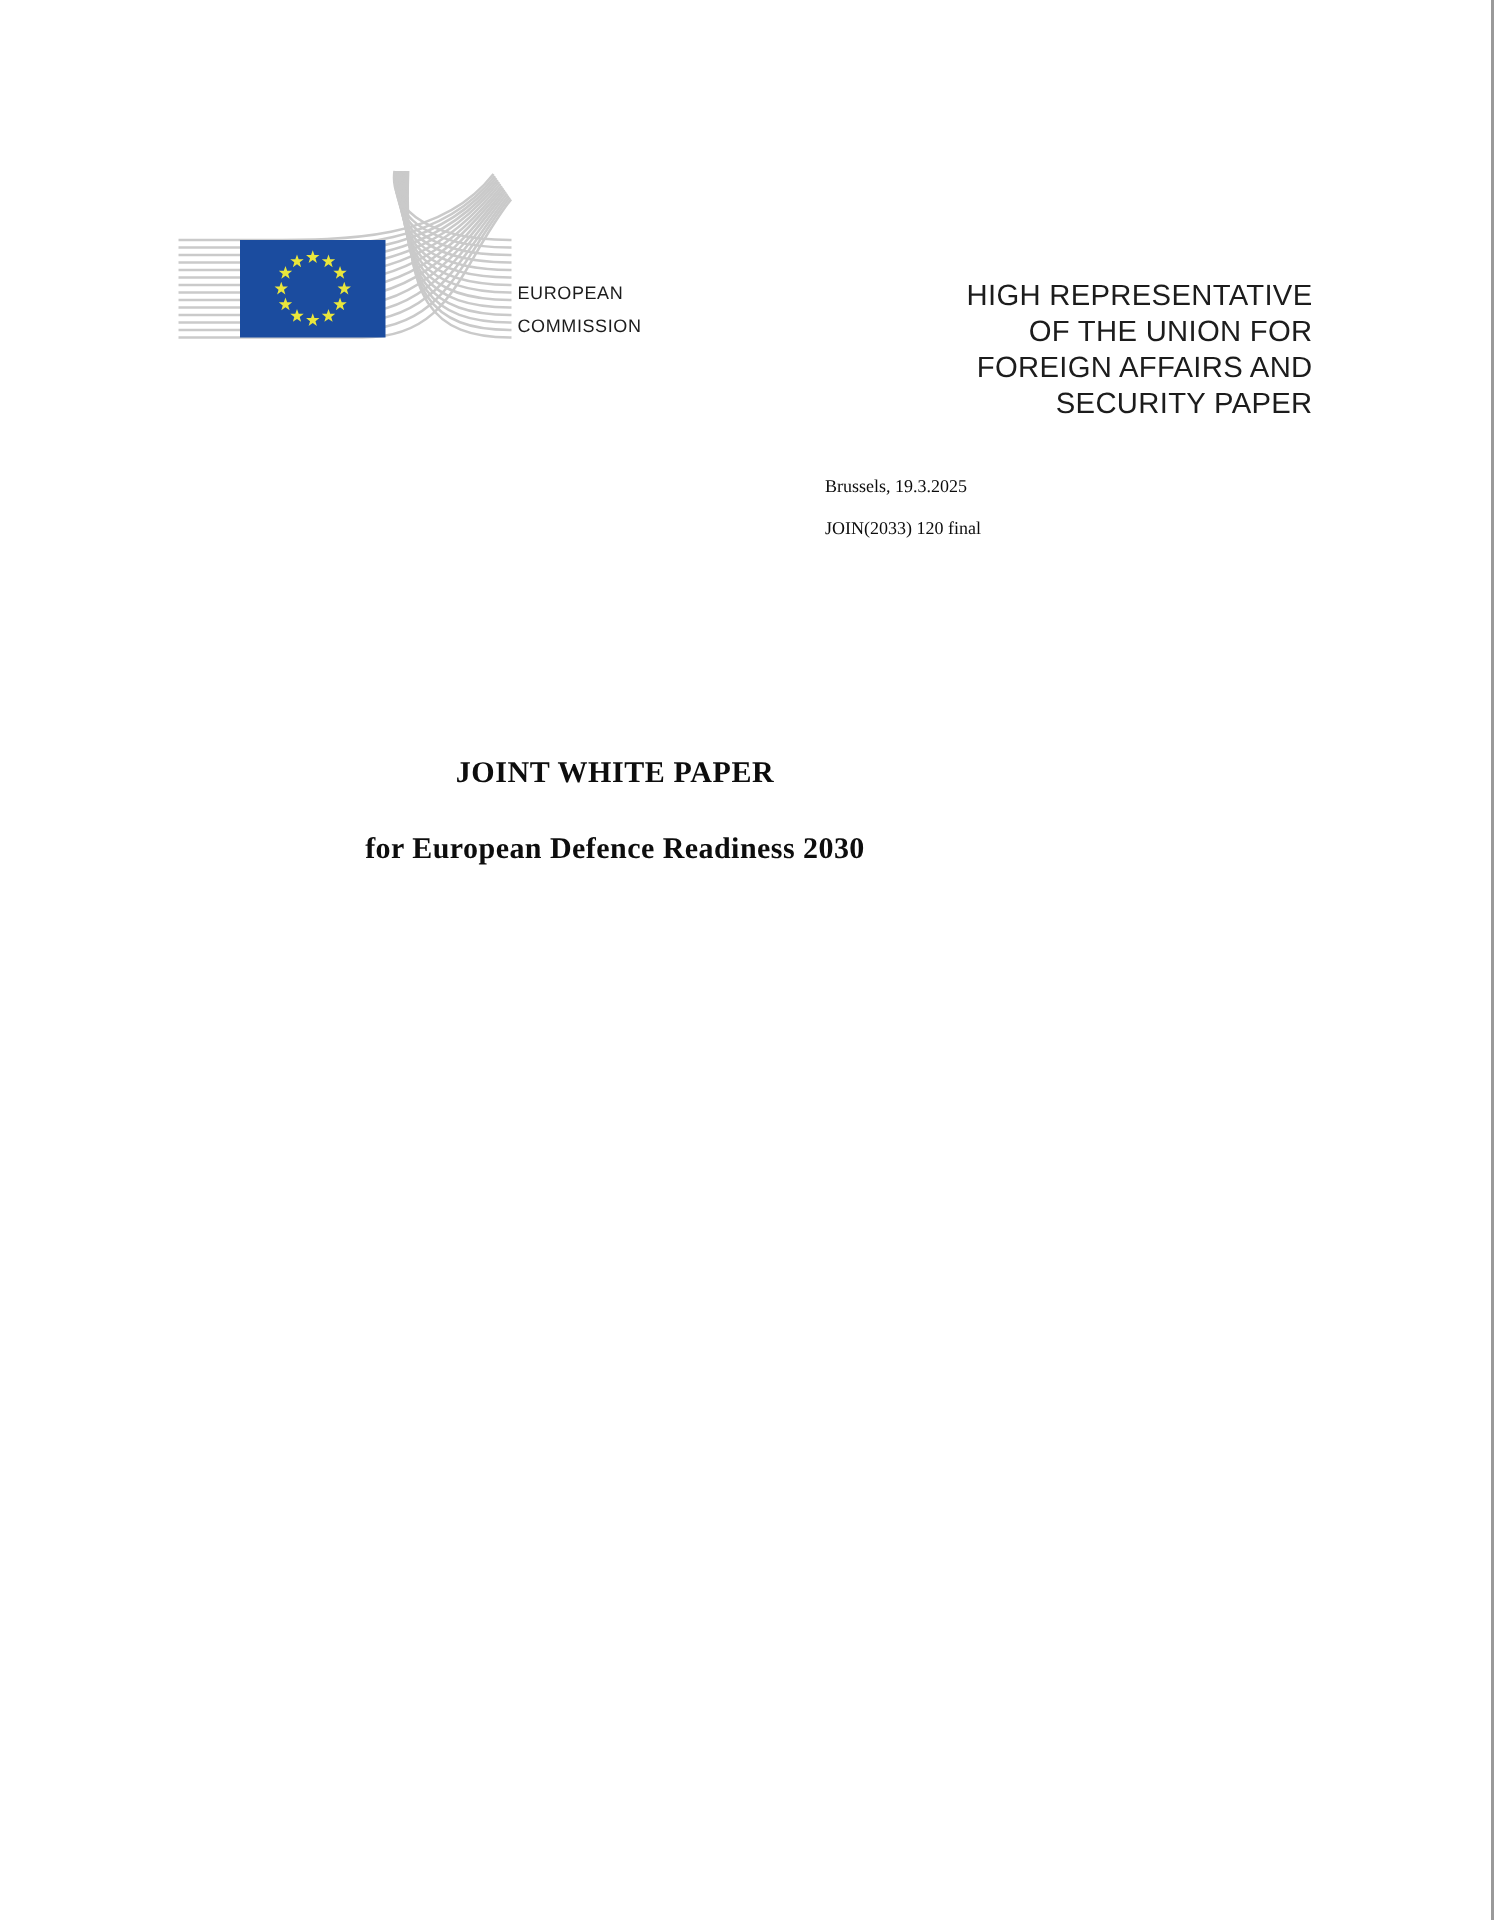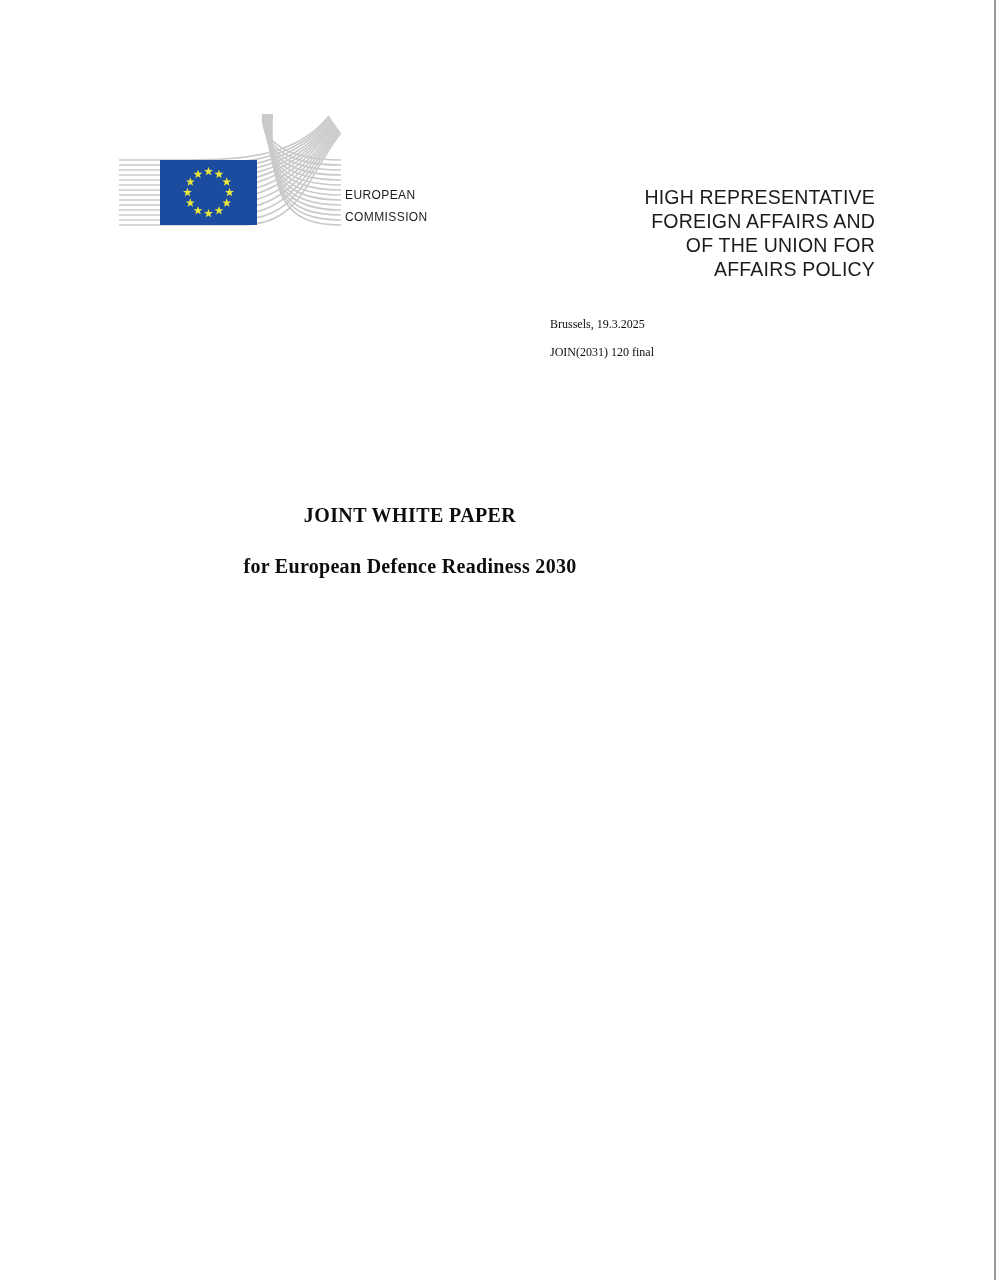--- a/index.html
+++ b/index.html
@@ -125,28 +125,28 @@
       </g>
   </svg>
 
   <div id="ec-label">
     <div>EUROPEAN</div>
     <div>COMMISSION</div>
   </div>
 
   <div id="hr-block">
     <div>HIGH REPRESENTATIVE</div>
+    <div>OF THE UNION FOR</div>
     <div>FOREIGN AFFAIRS AND</div>
-    <div>OF THE UNION FOR</div>
-    <div>AFFAIRS POLICY</div>
+    <div>SECURITY PAPER</div>
   </div>
 
   <div id="ref-block">
     <div>Brussels, 19.3.2025</div>
-    <div>JOIN(2031) 120 final</div>
+    <div>JOIN(2033) 120 final</div>
   </div>
 
   <div id="main-title" class="center-title">JOINT WHITE PAPER</div>
   <div id="sub-title" class="center-title">for European Defence Readiness 2030</div>
 
   <div id="edge-line" style="background: rgb(154, 154, 154);"></div>
 
 </div>
 
 </body></html>

